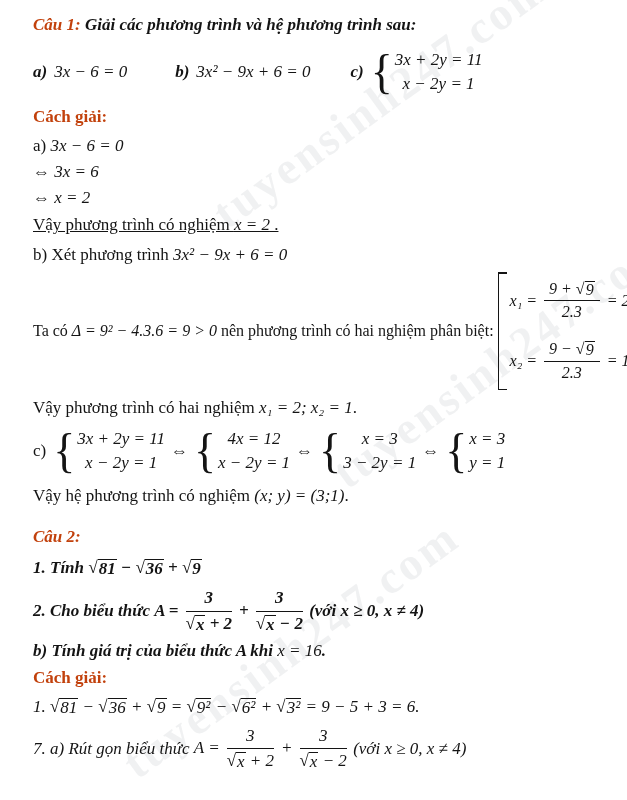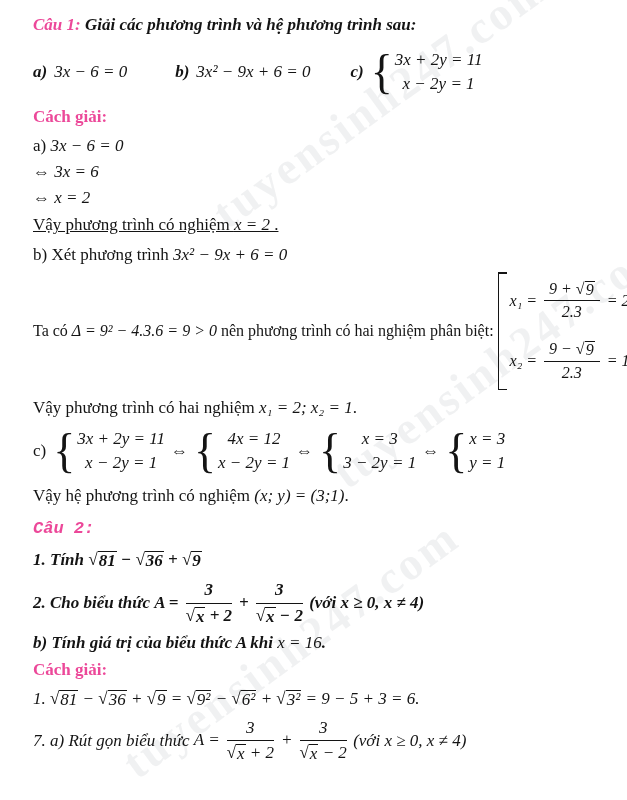--- a/index.html
+++ b/index.html
@@ -26,21 +26,21 @@
     letter-spacing:3px;
     white-space:nowrap;
     pointer-events:none;
     user-select:none;
   }
   .wm1{left:180px;top:70px;}
   .wm2{left:300px;top:330px;}
   .wm3{left:90px;top:620px;}
 
   .line{margin-top:4px;position:relative;}
-  .red{color:#ec4899;}
+  .red{color:#c2410c;}
   .bi{font-weight:bold;font-style:italic;}
   .b{font-weight:bold;}
   .it{font-style:italic;}
   .math{font-style:italic;}
   .rg{font-weight:400;text-align:right;}
 
   
   .mtext{white-space:pre;}
   .sqrt{display:inline-flex;align-items:flex-start;}
   .sqrt::before{content:"√";line-height:1.05;}
@@ -70,21 +70,21 @@
   .l-sa{margin-top:7px;}
   .l-step{margin-top:4px;}
   .l-concl1{margin-top:5px;text-decoration:underline;}
   .l-sb{margin-top:7px;}
   .l-delta{margin-top:7px;display:flex;align-items:center;font-size:16px;}
   .delta-text{white-space:nowrap;}
   .l-concl2{margin-top:7px;}
   .l-chain{margin-top:9px;display:flex;align-items:center;}
   .l-chain .chain{display:inline-flex;align-items:center;gap:6px;margin-left:7px;}
   .l-concl3{margin-top:11px;}
-  .l-cau2{margin-top:11px;font-family:Liberation Mono, monospace;}
+  .l-cau2{margin-top:19px;}
   .l-p1{margin-top:9px;}
   .l-p2{margin-top:8px;}
   .l-pa{margin-top:9px;}
   .l-pb{margin-top:5px;}
   .l-solve2{margin-top:5px;}
   .l-s1{margin-top:7px;}
   .l-s2{margin-top:7px;}
 </style>
 </head>
 <body>

